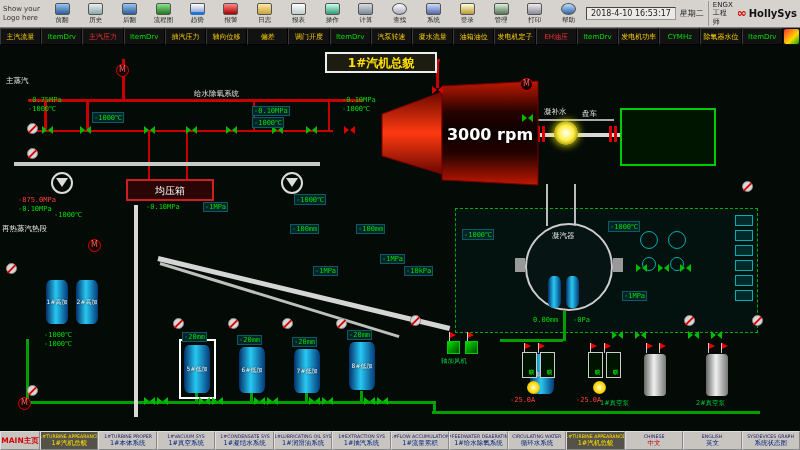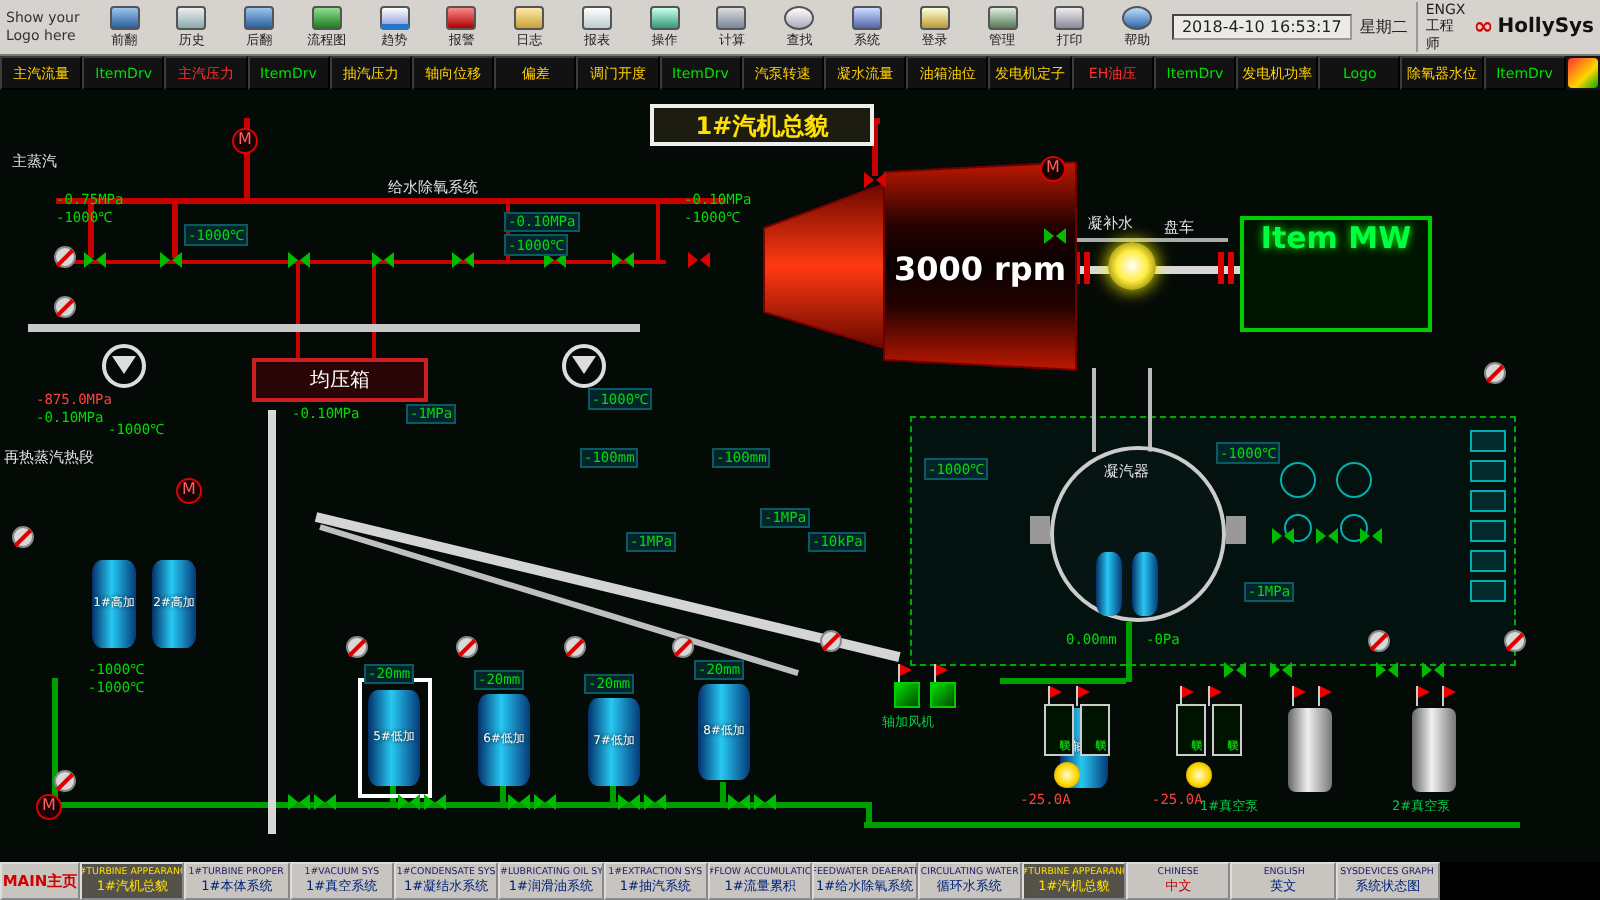--- a/index.html
+++ b/index.html
@@ -59,21 +59,21 @@
 .cpl{position:absolute;width:3px;height:16px;background:#d00}
 .dash{position:absolute;left:455px;top:163px;width:303px;height:125px;border:1px dashed #00aa00;background:rgba(0,70,70,.14)}
 .title-box{position:absolute;left:325px;top:7px;width:112px;height:21px;border:2px solid #eee;background:#1c1c10;color:#ffe000;font-weight:bold;font-size:12px;text-align:center;line-height:18px}
 .eqz{position:absolute;left:126px;top:134px;width:88px;height:22px;border:2px solid #cc2020;background:#2a0505;color:#fff;font-size:10px;text-align:center;line-height:19px;cursor:pointer}
 .gen{position:absolute;left:620px;top:63px;width:96px;height:58px;border:2px solid #00cc00;background:#001500;text-align:center;cursor:pointer}
 .gen-l{color:#00cc44;font-size:12px;margin-top:5px}
 .gen-v{color:#00ff40;font-size:15px;font-weight:bold;text-shadow:0 0 4px #0f0}
 .sel{position:absolute;left:179px;top:294px;width:37px;height:60px;border:2px solid #fff}
 
 
-.bottombar{position:absolute;left:0;top:431px;width:720px;height:19px;background:#c4b5fd;display:flex}
+.bottombar{position:absolute;left:0;top:431px;width:800px;height:19px;background:#c4b5fd;display:flex}
 .bhome{flex:0 0 40px;font-size:7.5px;font-weight:bold;color:#d00000;display:flex;align-items:center;justify-content:center;border:1px outset #ddd;background:#c8c5c0;cursor:pointer}
 .bbtn{flex:1;display:flex;flex-direction:column;align-items:center;justify-content:center;border:1px outset #ddd;background:#c8c5c0;overflow:hidden;line-height:1.05;cursor:pointer}
 .bbtn .en{font-size:5.5px;color:#1a1a66;white-space:nowrap;transform:scale(.85)}
 .bbtn .cn{font-size:6.5px;color:#00227a;white-space:nowrap}
 .bbtn.active{background:#55524a}.bbtn.active .en,.bbtn.active .cn{color:#ffe000}
 .bbtn .cn.red{color:#c00000}
 </style>
 </head>
 <body>
 
@@ -169,21 +169,21 @@
     <div class="nbtn">偏差</div>
     <div class="nbtn">调门开度</div>
     <div class="nbtn g">ItemDrv</div>
     <div class="nbtn">汽泵转速</div>
     <div class="nbtn">凝水流量</div>
     <div class="nbtn">油箱油位</div>
     <div class="nbtn">发电机定子</div>
     <div class="nbtn r">EH油压</div>
     <div class="nbtn g">ItemDrv</div>
     <div class="nbtn">发电机功率</div>
-    <div class="nbtn g">Logo</div>
+    <div class="nbtn g">CYMHz</div>
     <div class="nbtn">除氧器水位</div>
     <div class="nbtn g">ItemDrv</div>
     <div class="mini"></div>
   </div>
 
   <div class="scada">
 
     <div class="dash"></div>
 
     <div class="p" style="left:28px;top:54px;width:335px;height:3px;background:#c80000"></div>
@@ -239,21 +239,20 @@
         </linearGradient>
       </defs>
       <polygon points="2,34 62,12 62,94 2,76" fill="url(#lg1)" stroke="#800000" stroke-width="1"></polygon>
       <polygon points="62,6 158,1 158,105 62,100" fill="url(#lg2)" stroke="#700000" stroke-width="1"></polygon>
       <text x="110" y="60" fill="#fff" font-size="16" font-weight="bold" text-anchor="middle">3000 rpm</text>
     </svg>
 
     <div class="tgear"></div>
     <span class="wlbl" style="left:582px;top:64px">盘车</span>
     <div class="gen">
-      <div class="gen-v">Item MW</div>
     </div>
 
     <div class="neck"></div>
     <div class="cond"></div>
     <div class="flange" style="left:515px;top:213px"></div>
     <div class="flange" style="left:613px;top:213px"></div>
     <span class="wlbl" style="left:552px;top:186px">凝汽器</span>
     <div class="cyl" style="left:548px;top:231px;width:13px;height:32px"></div>
     <div class="cyl" style="left:566px;top:231px;width:13px;height:32px"></div>
 

